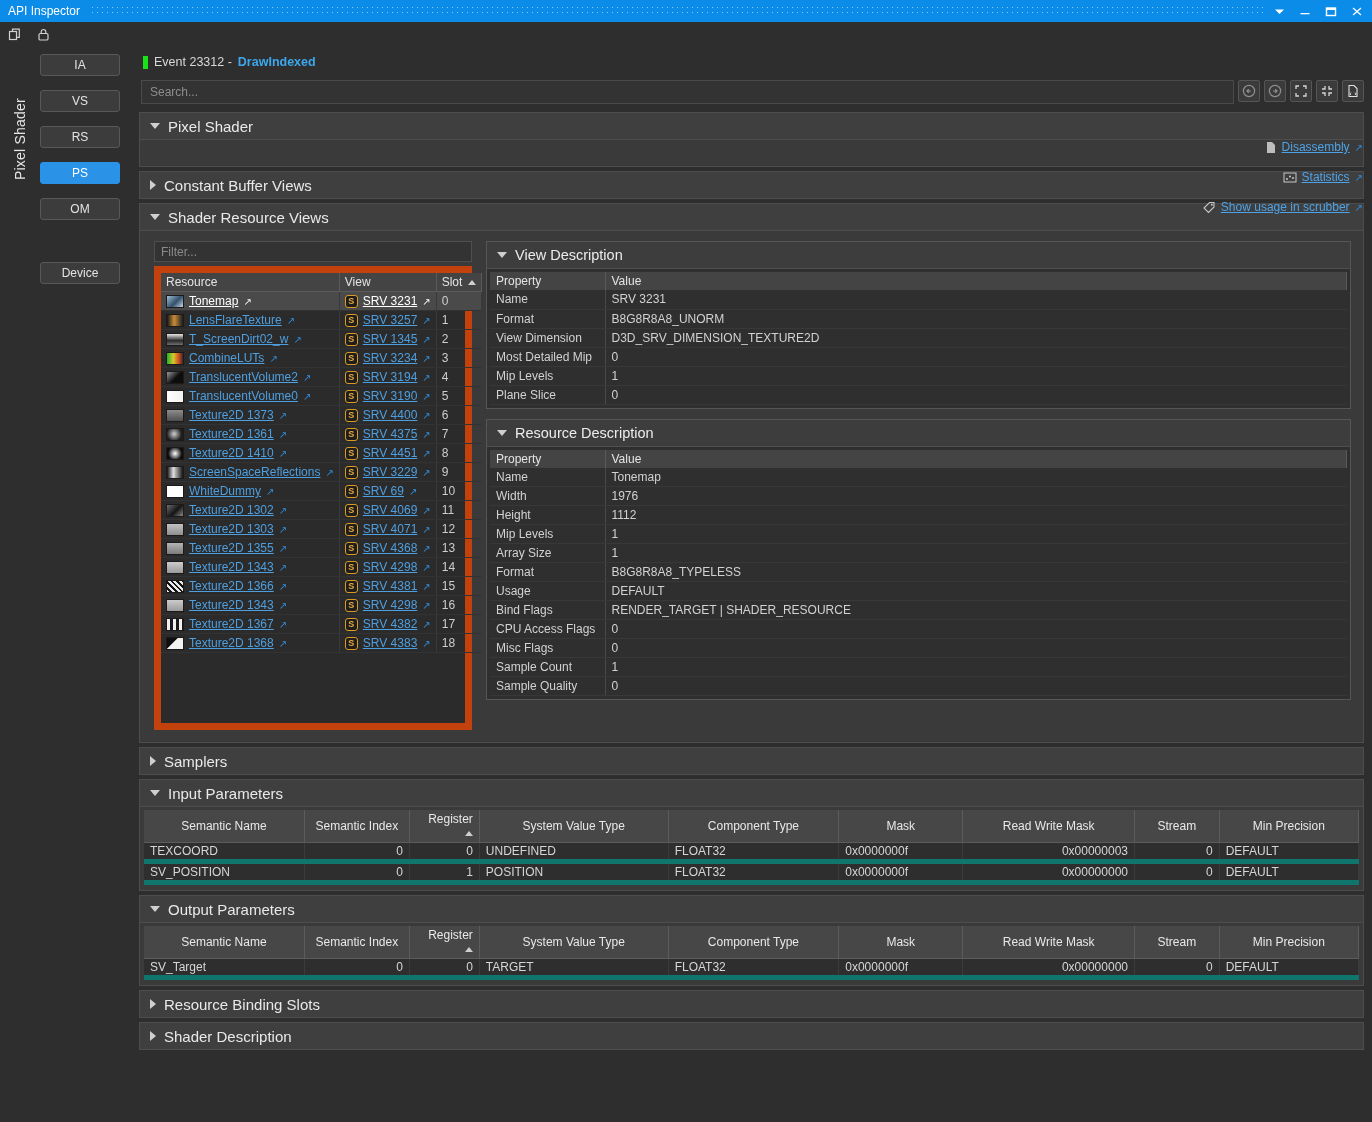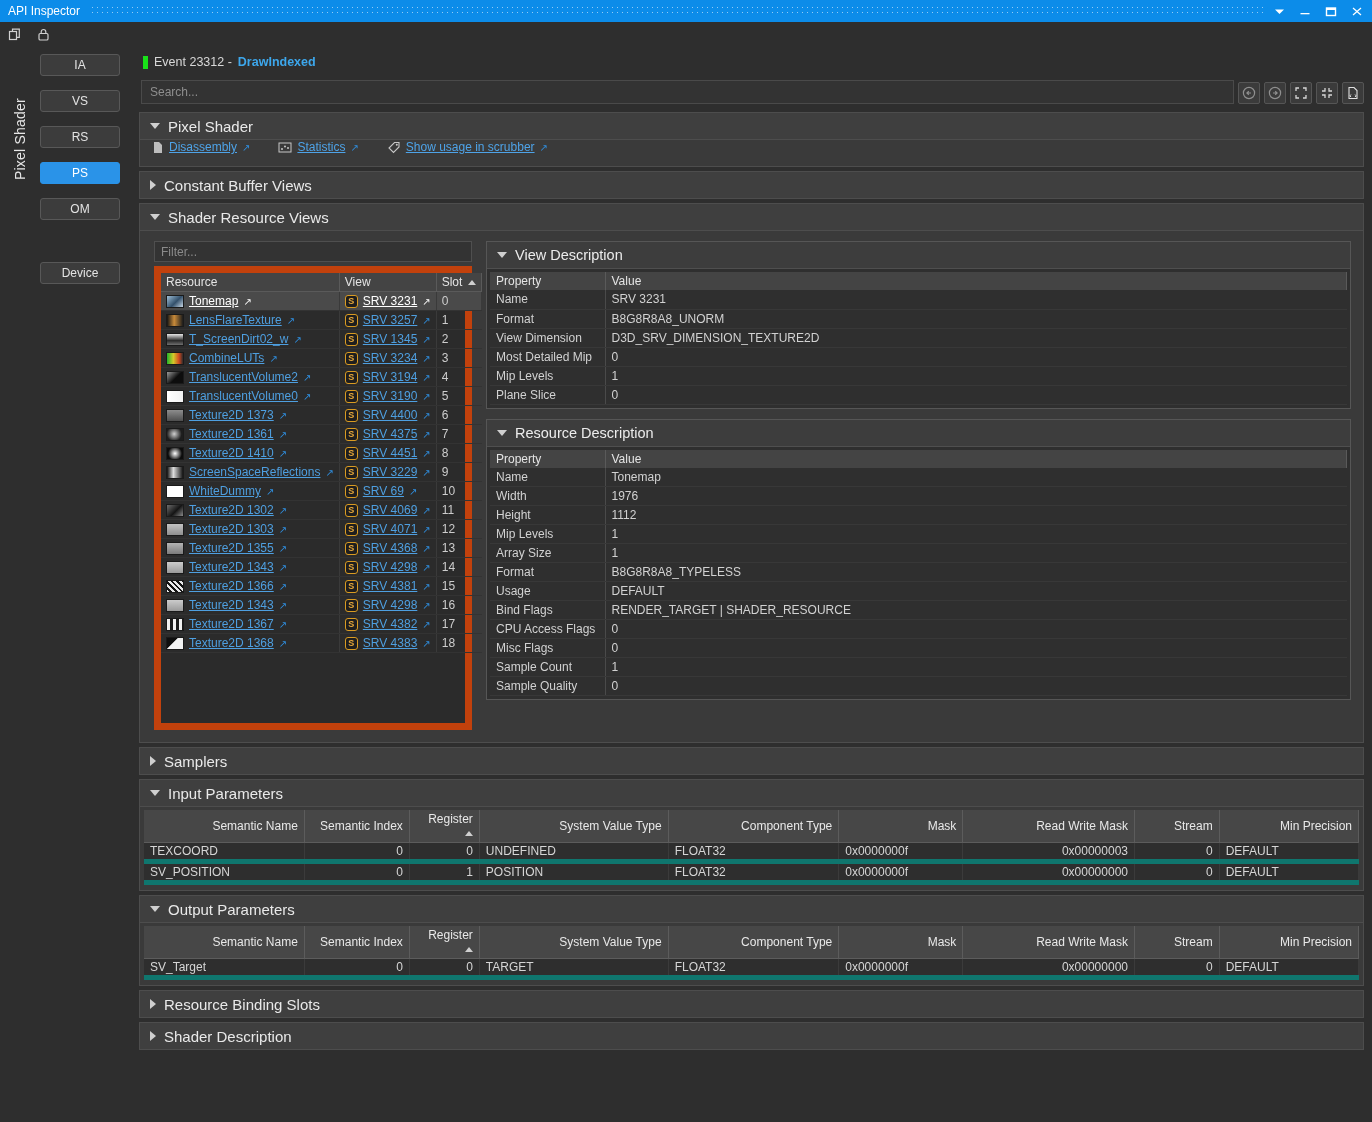--- a/index.html
+++ b/index.html
@@ -49,41 +49,41 @@
   }
   .stage-btn.active { background: #2a93e8; border-color: #2a93e8; color: #ffffff; }
   .stage-gap { height: 14px; }
   
   .content { flex: 1 1 auto; background: #2e2e2e; padding: 0 8px 8px 6px; overflow: hidden; }
   .evtline { height: 32px; display: flex; align-items: center; gap: 6px; padding-left: 4px; font-size: 12.5px; }
   .evtbar { width: 5px; height: 13px; background: #19e219; display:inline-block; }
   .evt-fn { color: #3da7ec; font-weight: bold; }
   .evt-num { color: #e05d5d; }
   .evt-plain { color: #d8d8d8; }
-  .searchrow { display: flex; align-items: flex-end; gap: 4px; padding: 2px 0 8px 2px; }
+  .searchrow { display: flex; align-items: flex-start; gap: 4px; padding: 2px 0 8px 2px; }
   .searchbox {
     flex: 1 1 auto; height: 24px; background: #333333; border: 1px solid #4a4a4a;
     color: #b8b8b8; padding: 0 8px; font-size: 12px; font-family: inherit;
   }
   .searchbox::placeholder { color: #8e8e8e; }
   .sq {
     width: 22px; height: 22px; background: #3b3b3b; border: 1px solid #555;
     display: flex; align-items: center; justify-content: center; border-radius: 2px;
   }
   
   .section { background: #3f3f3f; border: 1px solid #4d4d4d; margin-bottom: 4px; }
   .sec-head {
     display: flex; align-items: center; gap: 8px; height: 26px;
     padding-left: 10px; font-size: 15px; color: #e9e9e9;
   }
   .tri { width: 0; height: 0; }
   .tri.open { border-left: 5px solid transparent; border-right: 5px solid transparent; border-top: 6px solid #cfcfcf; }
   .tri.closed { border-top: 5px solid transparent; border-bottom: 5px solid transparent; border-left: 6px solid #cfcfcf; }
   .sec-body { background: #3a3a3a; border-top: 1px solid #4d4d4d; }
-  .linkrow { display: flex; align-items: flex-start; gap: 28px; height: 26px; padding-left: 12px; }
+  .linkrow { display: flex; align-items: flex-end; gap: 16px; height: 26px; padding-left: 12px; flex-direction: column; }
   .lnk { display: flex; align-items: center; gap: 5px; }
   .lnk a { color: #4ea3e8; text-decoration: underline; font-size: 12px; }
   .ext { color: #2f8fe0; font-size: 10px; }
   
   .srv-wrap { display: flex; gap: 14px; padding: 10px 12px 12px 14px; }
   .srv-left { width: 318px; flex: 0 0 318px; }
   .filterbox {
     width: 100%; height: 21px; background: #333333; border: 1px solid #4f4f4f;
     color: #b9b9b9; padding: 0 6px; font-size: 12px; margin-bottom: 4px; font-family: inherit;
   }
@@ -128,21 +128,21 @@
   .kv th {
     background: #444444; color: #e4e4e4; font-weight: normal; text-align: left;
     padding: 2px 6px; border-right: 1px solid #5a5a5a; height: 17px;
   }
   .kv td { padding: 1px 6px; height: 19px; border-bottom: 1px solid #383838; color: #d2d2d2; }
   .kv td.k { width: 115px; border-right: 1px solid #4a4a4a; }
   
   .param-body { padding: 3px 4px 5px 4px; background: #3a3a3a; }
   .ptable { width: 100%; border-collapse: collapse; font-size: 12px; background: #2e2e2e; }
   .ptable th {
-    background: #474747; color: #e8e8e8; font-weight: normal; text-align: right;
+    background: #474747; color: #e8e8e8; font-weight: normal; text-align: center;
     padding: 2px 6px; border-right: 1px solid #5c5c5c; border-bottom: 1px solid #5c5c5c; height: 18px;
   }
   .ptable td {
     padding: 1px 6px; height: 19px; border-right: 1px solid #3b3b3b;
     border-bottom: 5px solid #0f766e; color: #d6d6d6;
   }
   .num { text-align: right; }
   .footgap { height: 10px; }
 </style>
 </head>

